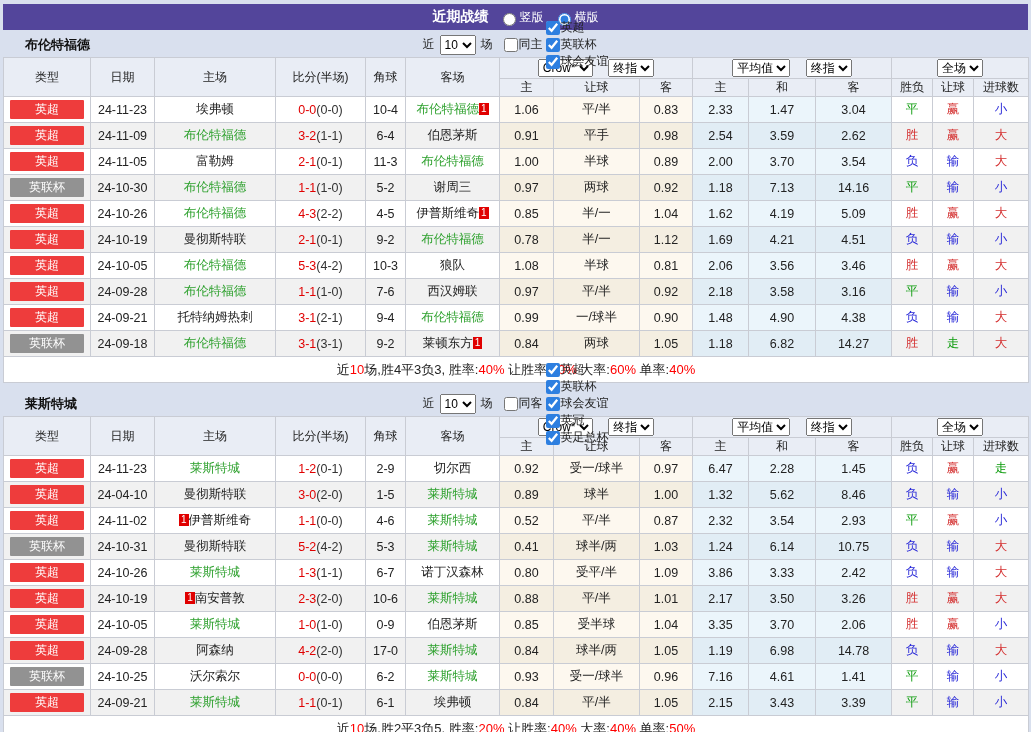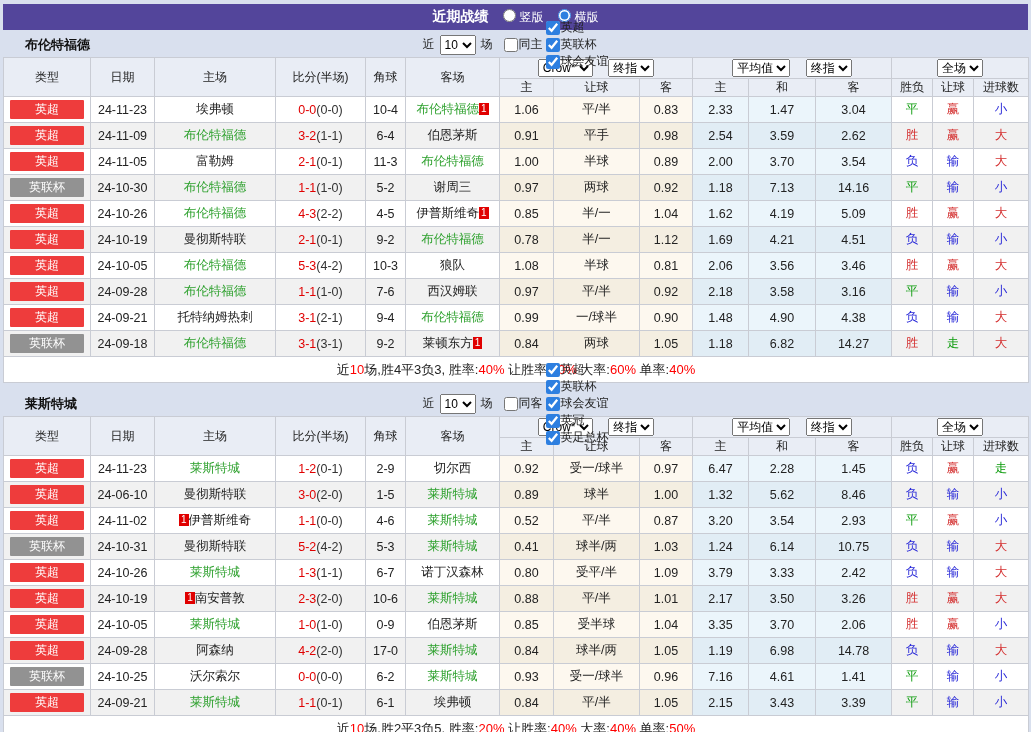--- a/index.html
+++ b/index.html
@@ -11,21 +11,21 @@
   }
   .page { width:1031px; padding:4px 3px 0 3px; }
 
   
   .titlebar {
     background:#53459b; color:#fff; height:26px;
     display:flex; align-items:center; justify-content:center; gap:14px;
     margin-bottom:2px;
   }
   .titlebar .tb-title { font-weight:bold; font-size:14px; }
-  .titlebar label { display:flex; align-items:flex-start; gap:4px; font-size:12px; cursor:pointer; }
+  .titlebar label { display:flex; align-items:flex-end; gap:4px; font-size:12px; cursor:pointer; }
   .titlebar input[type=radio]{ width:13px; height:13px; accent-color:#2d7fe0; }
 
   
   .sec-head { position:relative; height:25px; display:flex; align-items:center; justify-content:center; }
   .sec-head .team-name { position:absolute; left:22px; font-weight:bold; font-size:13px; color:#111; }
   .filters { display:flex; align-items:center; gap:2px; }
   .filters select { font-size:12px; height:20px; margin:0 3px; }
   .filters label { display:flex; align-items:center; font-size:12px; cursor:pointer; }
   .filters input[type=checkbox]{ width:14px; height:14px; accent-color:#2d7fe0; margin:0 1px; }
   .filters .gap { width:6px; }
@@ -467,21 +467,21 @@
           <td class="c-avg">2.28</td>
           <td class="c-avg">1.45</td>
           <td class="res-b">负</td>
           <td class="res-r">赢</td>
           <td class="res-g">走</td>
         </tr>
         <tr>
           <td>
             <span class="type-badge type-red">英超</span>
           </td>
-          <td>24-06-10</td>
+          <td>24-04-10</td>
           <td><span>曼彻斯特联</span></td>
           <td><span class="score-f">3-0</span><span class="score-h">(2-0)</span></td>
           <td>1-5</td>
           <td><span class="team-hl">莱斯特城</span></td>
           <td class="c-odds">0.89</td>
           <td class="c-odds">球半</td>
           <td class="c-odds">1.00</td>
           <td class="c-avg">1.32</td>
           <td class="c-avg">5.62</td>
           <td class="c-avg">8.46</td>
@@ -494,21 +494,21 @@
             <span class="type-badge type-red">英超</span>
           </td>
           <td>24-11-02</td>
           <td><span class="badge1">1</span><span>伊普斯维奇</span></td>
           <td><span class="score-f">1-1</span><span class="score-h">(0-0)</span></td>
           <td>4-6</td>
           <td><span class="team-hl">莱斯特城</span></td>
           <td class="c-odds">0.52</td>
           <td class="c-odds">平/半</td>
           <td class="c-odds">0.87</td>
-          <td class="c-avg">3.20</td>
+          <td class="c-avg">2.32</td>
           <td class="c-avg">3.54</td>
           <td class="c-avg">2.93</td>
           <td class="res-g">平</td>
           <td class="res-r">赢</td>
           <td class="res-b">小</td>
         </tr>
         <tr>
           <td>
             <span class="type-badge type-gray">英联杯</span>
           </td>
@@ -532,21 +532,21 @@
             <span class="type-badge type-red">英超</span>
           </td>
           <td>24-10-26</td>
           <td><span class="team-hl">莱斯特城</span></td>
           <td><span class="score-f">1-3</span><span class="score-h">(1-1)</span></td>
           <td>6-7</td>
           <td><span>诺丁汉森林</span></td>
           <td class="c-odds">0.80</td>
           <td class="c-odds">受平/半</td>
           <td class="c-odds">1.09</td>
-          <td class="c-avg">3.79</td>
+          <td class="c-avg">3.86</td>
           <td class="c-avg">3.33</td>
           <td class="c-avg">2.42</td>
           <td class="res-b">负</td>
           <td class="res-b">输</td>
           <td class="res-r">大</td>
         </tr>
         <tr>
           <td>
             <span class="type-badge type-red">英超</span>
           </td>

